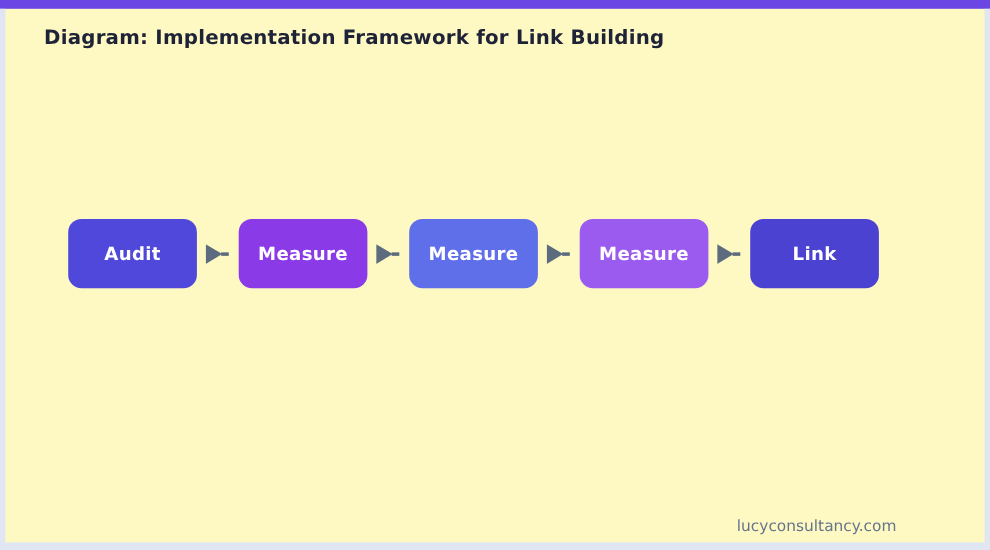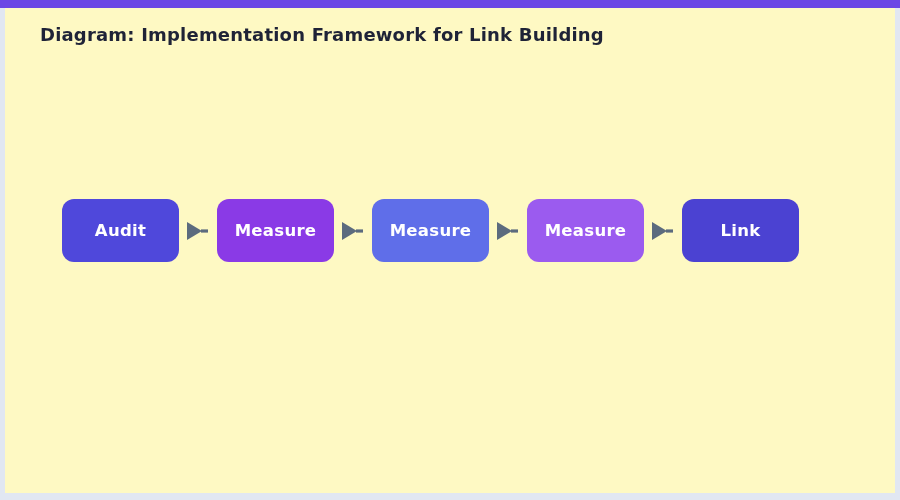--- a/index.html
+++ b/index.html
@@ -118,13 +118,14 @@
     <div class="arrow-cell">
       <svg width="22" height="20" viewBox="0 0 22 20" class="arrow-svg" style="fill: rgb(92, 107, 126);">
         <polygon points="0,1 0,19 15,10"></polygon>
         <rect x="14" y="8.4" width="7" height="3.2"></rect>
       </svg>
     </div>
 
     <div class="step-box" style="background: rgb(75, 66, 210); color: rgb(255, 255, 255);">Link</div>
   </div>
 
+  <div class="footer" style="color: rgb(100, 116, 139);">lucyconsultancy.com</div>
 </div>
 
 </body></html>

